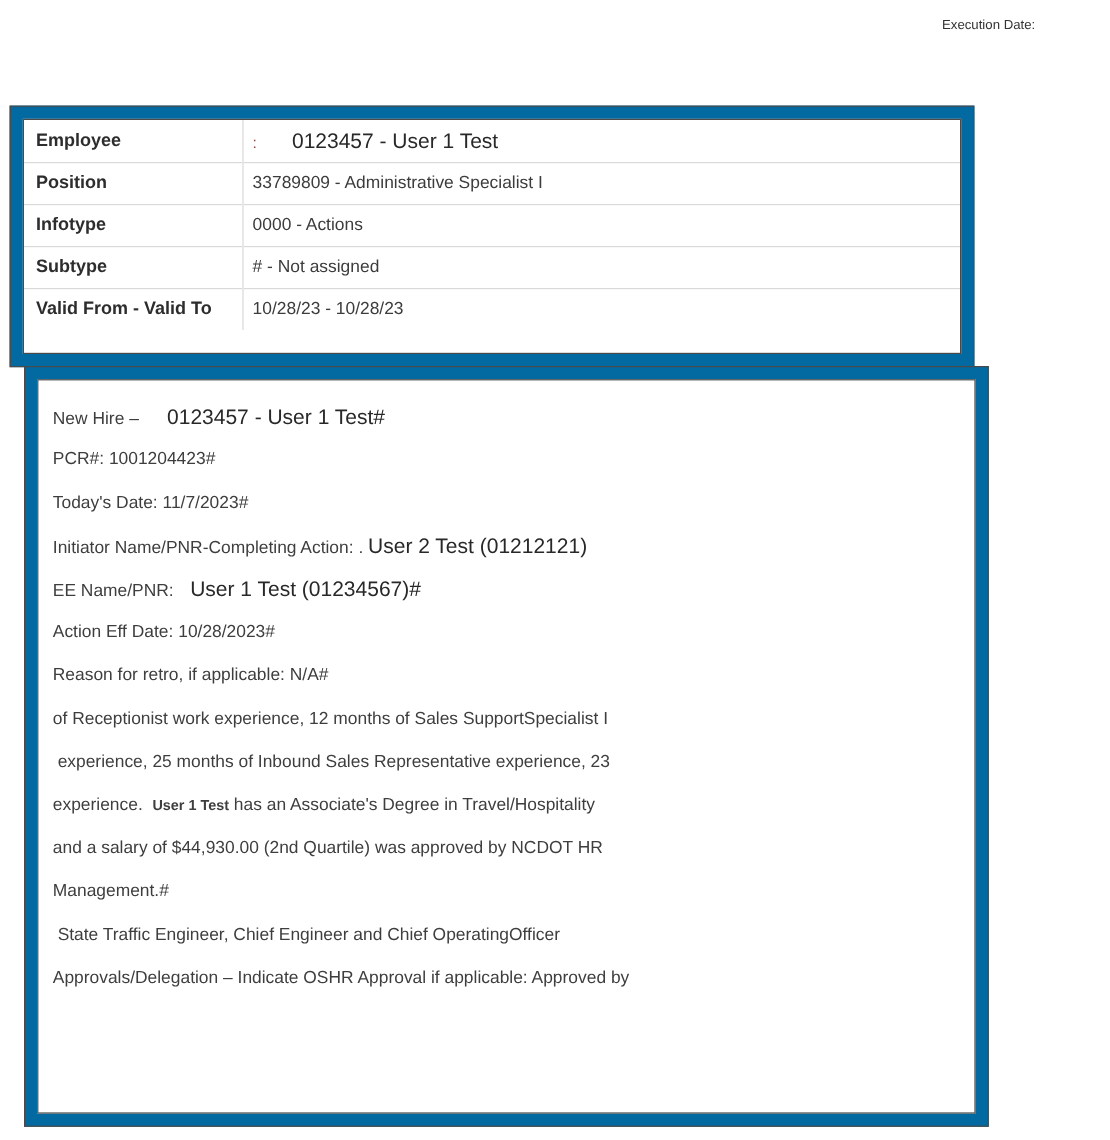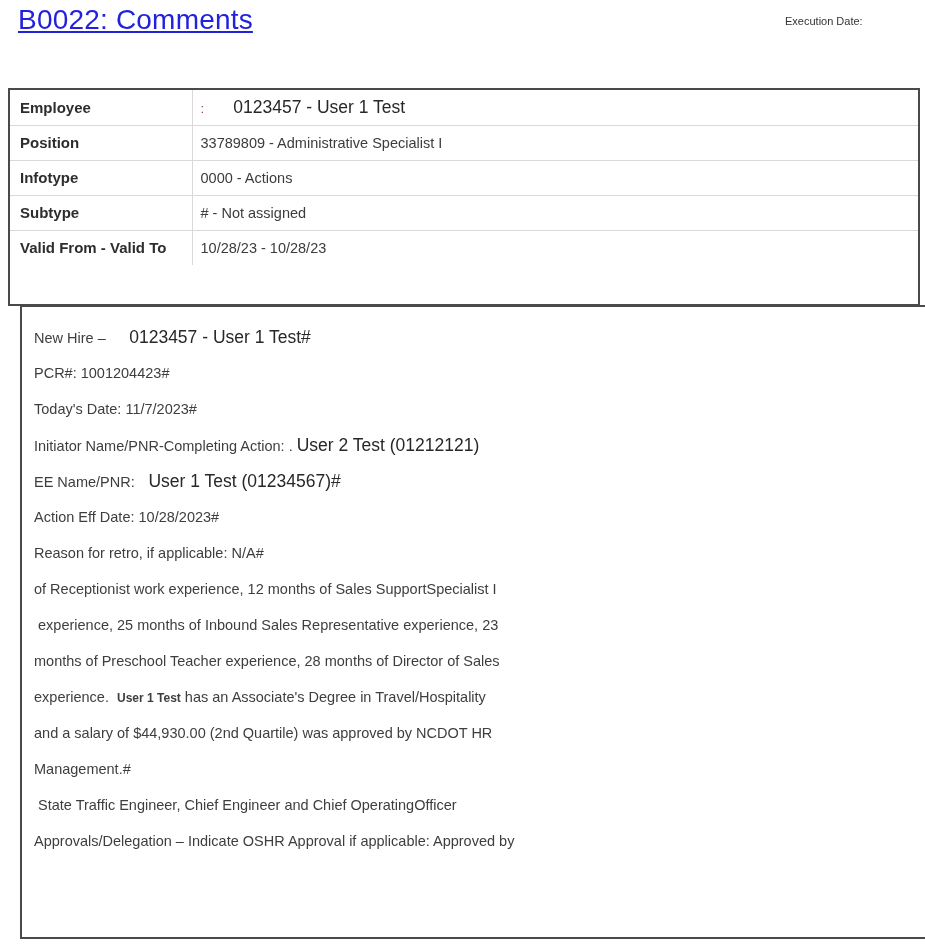--- a/index.html
+++ b/index.html
@@ -12,22 +12,22 @@
     font-size:28px; color:#2222dd; text-decoration:underline;
     cursor:pointer; letter-spacing:0.2px;
   }
   .exec-date {
     position:absolute; left:785px; top:15px;
     font-size:11px; color:#333333;
   }
 
   
   .boxwrap {
-    position:absolute; left:8px; width:912px;
-    border:1px solid #4a4a4a; background:#0369a1; padding:0;
+    position:absolute; left:8px; width:804px;
+    border:1px solid #4a4a4a; background:#0369a1; padding:10px;
   }
   .boxinner {
     width:100%; height:100%;
     border:1px solid #4a4a4a; background:#ffffff;
   }
   .info-boxwrap { top:88px; height:218px; }
   .comments-boxwrap { top:305px; height:634px;margin-left:12px; }
 
   table.info-table { width:100%; border-collapse:collapse; }
   table.info-table td { height:35px; vertical-align:middle; white-space:pre; }
@@ -47,21 +47,20 @@
   .cline { height:36px; line-height:36px; white-space:pre; overflow:visible; }
   .seg-n  { font-size:14.5px; color:#3e3e3e; }
   .seg-lg { font-size:17.5px; color:#282828; }
   .seg-sb { font-size:12px; font-weight:700; color:#3e3e3e; }
 </style>
 </head>
 <body>
 
 <div class="page">
 
-  <a class="title">B0022: Comments</a>
 
   <div class="exec-date">Execution Date:</div>
 
   <div class="boxwrap info-boxwrap">
     <div class="boxinner">
       <table class="info-table">
         <tbody id="info-rows">
             <tr>
               <td class="lbl">Employee</td>
               <td class="val"><span class="prefix">:</span><span class="big">      0123457 - User 1 Test</span></td>
@@ -91,21 +90,20 @@
     <div class="boxinner comments-inner" id="comment-lines">
         <div class="cline"><span class="seg-n">New Hire – </span><span class="seg-lg">    0123457 - User 1 Test#</span></div>
         <div class="cline"><span class="seg-n">PCR#: 1001204423#</span></div>
         <div class="cline"><span class="seg-n">Today's Date: 11/7/2023#</span></div>
         <div class="cline"><span class="seg-n">Initiator Name/PNR-Completing Action: . </span><span class="seg-lg">User 2 Test (01212121)</span></div>
         <div class="cline"><span class="seg-n">EE Name/PNR: </span><span class="seg-lg">  User 1 Test (01234567)#</span></div>
         <div class="cline"><span class="seg-n">Action Eff Date: 10/28/2023#</span></div>
         <div class="cline"><span class="seg-n">Reason for retro, if applicable: N/A#</span></div>
         <div class="cline"><span class="seg-n">of Receptionist work experience, 12 months of Sales SupportSpecialist I</span></div>
         <div class="cline"><span class="seg-n"> experience, 25 months of Inbound Sales Representative experience, 23</span></div>
-        <div class="cline"><span class="seg-n">months of Preschool Teacher experience, 28 months of Director of Sales</span></div>
         <div class="cline"><span class="seg-n">experience.  </span><span class="seg-sb">User 1 Test</span><span class="seg-n"> has an Associate's Degree in Travel/Hospitality</span></div>
         <div class="cline"><span class="seg-n">and a salary of $44,930.00 (2nd Quartile) was approved by NCDOT HR</span></div>
         <div class="cline"><span class="seg-n">Management.#</span></div>
         <div class="cline"><span class="seg-n"> State Traffic Engineer, Chief Engineer and Chief OperatingOfficer</span></div>
         <div class="cline"><span class="seg-n">Approvals/Delegation – Indicate OSHR Approval if applicable: Approved by</span></div>
       </div>
   </div>
 
 </div>
 

